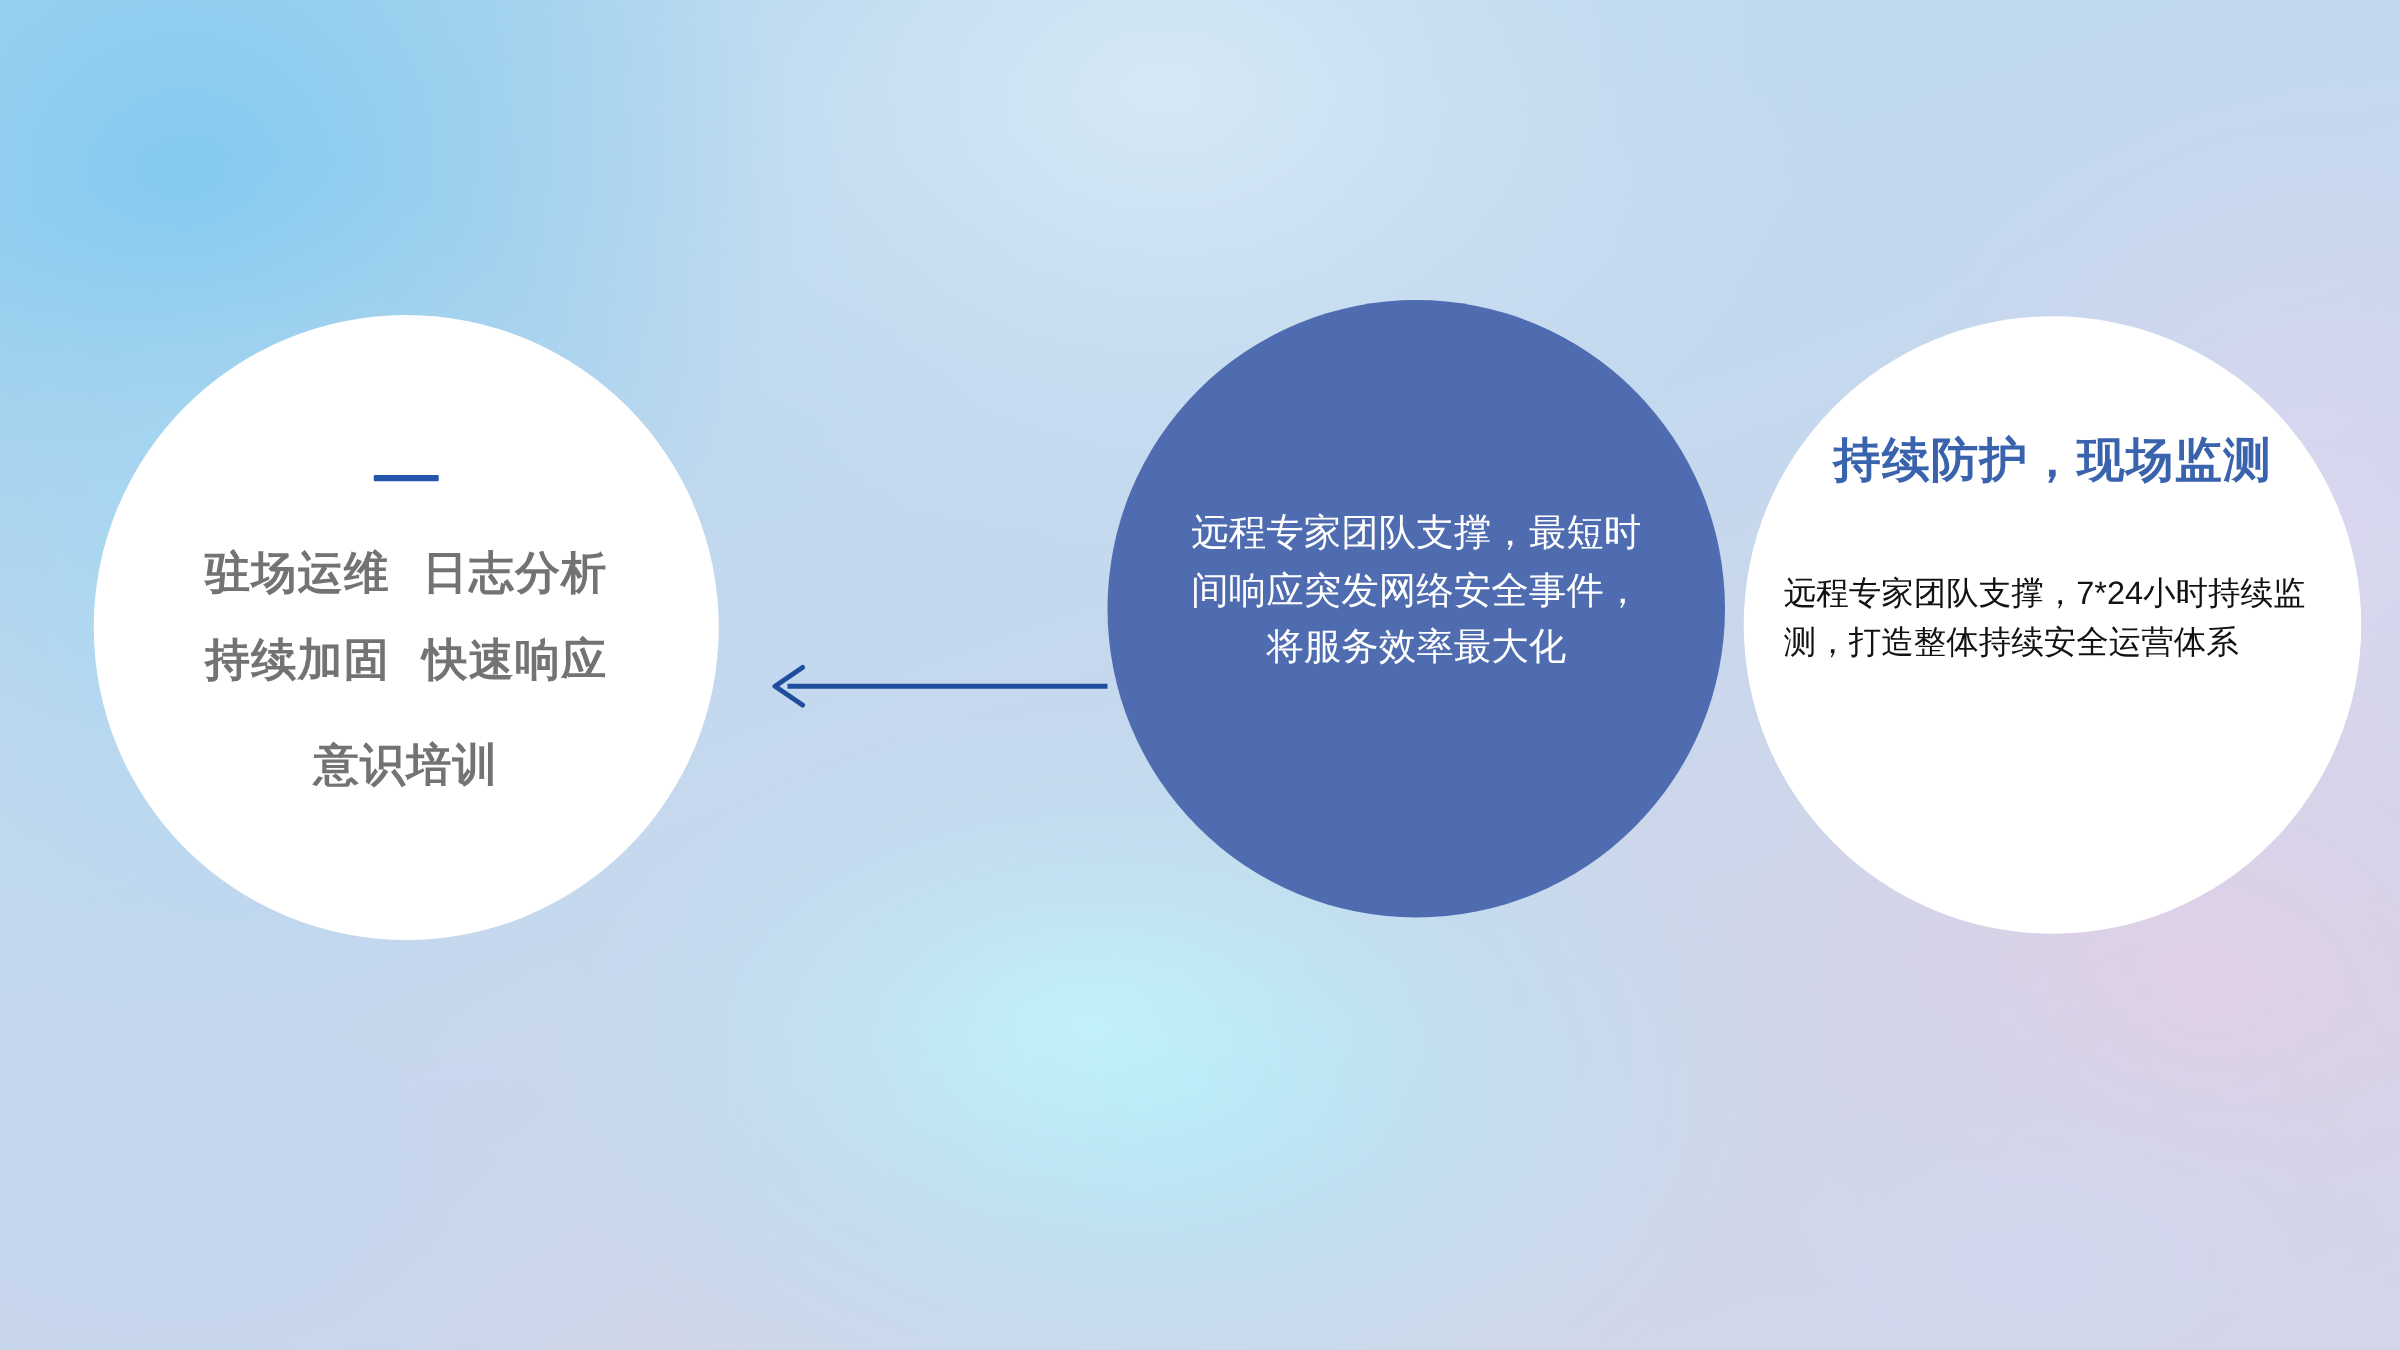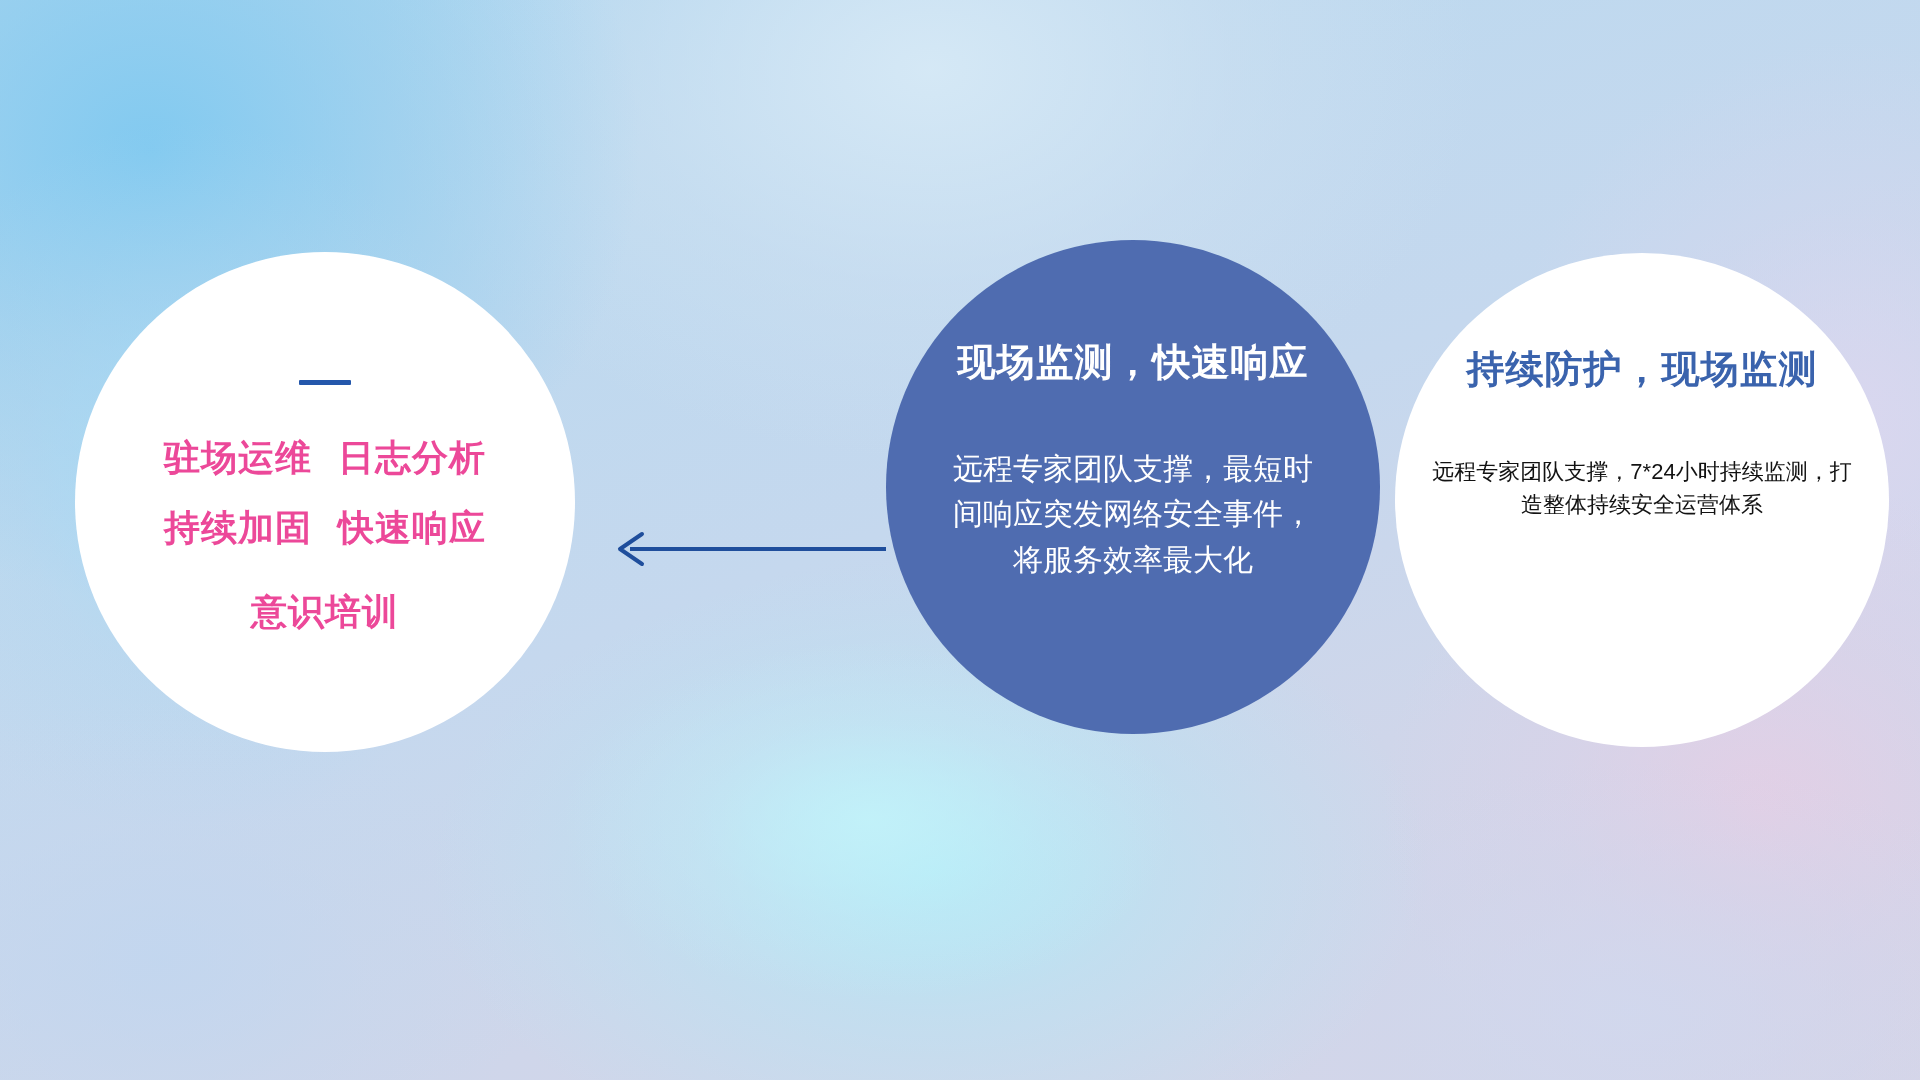--- a/index.html
+++ b/index.html
@@ -114,21 +114,21 @@
   .accent-dash {
     width: 52px;
     height: 5px;
     background: #2457ab;
     border-radius: 1px;
     margin-bottom: 55px;
   }
   .left-line {
     font-size: 36px;
     font-weight: bold;
-    color: #ec4899;
+    color: #737373;
     letter-spacing: 1px;
     line-height: 1.0;
     margin-bottom: 34px;
     white-space: nowrap;
   }
   .left-line .gap { display: inline-block; width: 26px; }
   .left-line.last { margin-bottom: 4px; margin-top: 14px; }
 
   
   .mid-content {
@@ -173,24 +173,23 @@
     font-size: 38px;
     font-weight: bold;
     color: #3a63ad;
     letter-spacing: 1px;
     white-space: nowrap;
     line-height: 1.1;
   }
   .right-body {
     margin-top: 64px;
     width: 430px;
-    font-size: 22px;
+    font-size: 26px;
     line-height: 1.52;
     color: #121212;
-    text-align: center;
   }
 
   
   .arrow-wrap {
     position: absolute;
     left: 608px;
     top: 528px;
     width: 280px;
     height: 42px;
   }
@@ -231,21 +230,20 @@
     </div>
 
     <div class="left-line">
       <span>持续加固</span><span class="gap"></span><span>快速响应</span>
     </div>
 
     <div class="left-line last">意识培训</div>
   </div>
 
   <div class="mid-content">
-    <div class="mid-title">现场监测，快速响应</div>
     <div class="mid-body">远程专家团队支撑，最短时间响应突发网络安全事件，将服务效率最大化</div>
   </div>
 
   <div class="right-content">
     <div class="right-title">持续防护，现场监测</div>
     <div class="right-body">远程专家团队支撑，7*24小时持续监测，打造整体持续安全运营体系</div>
   </div>
 
 </div>
 

